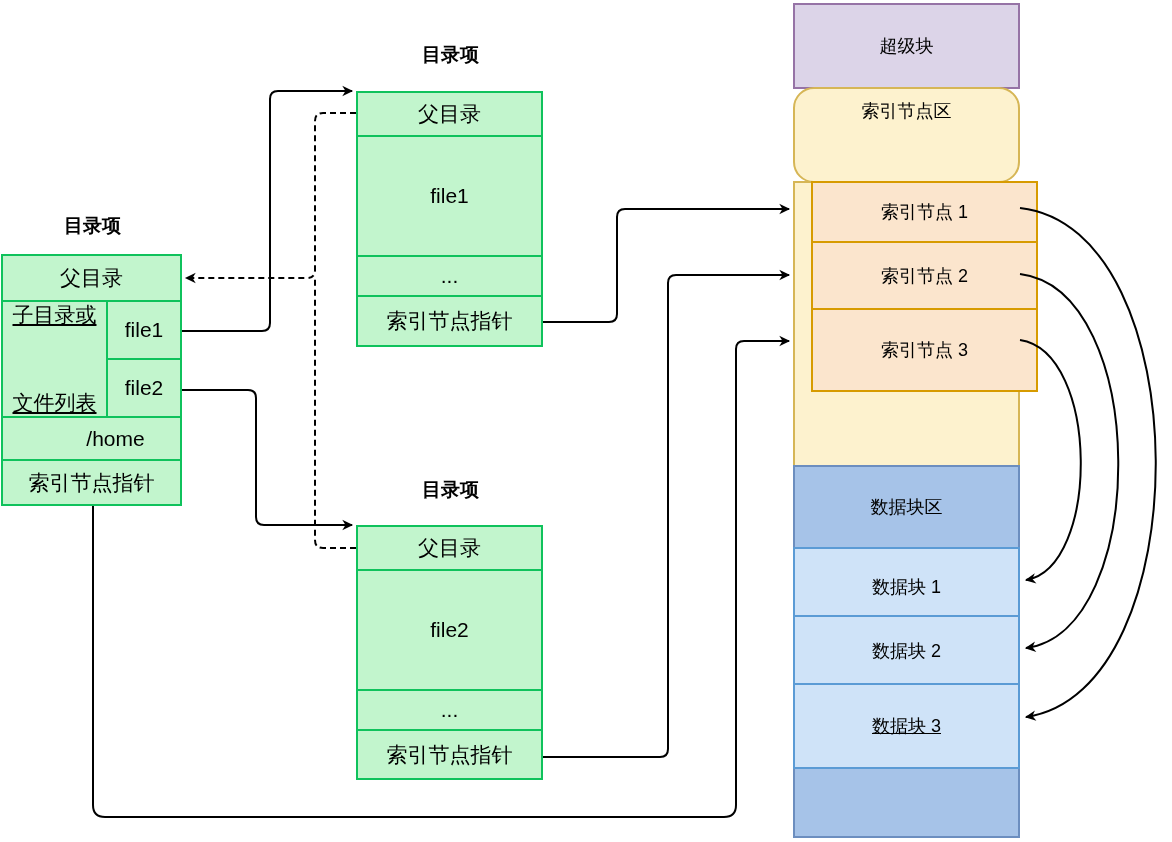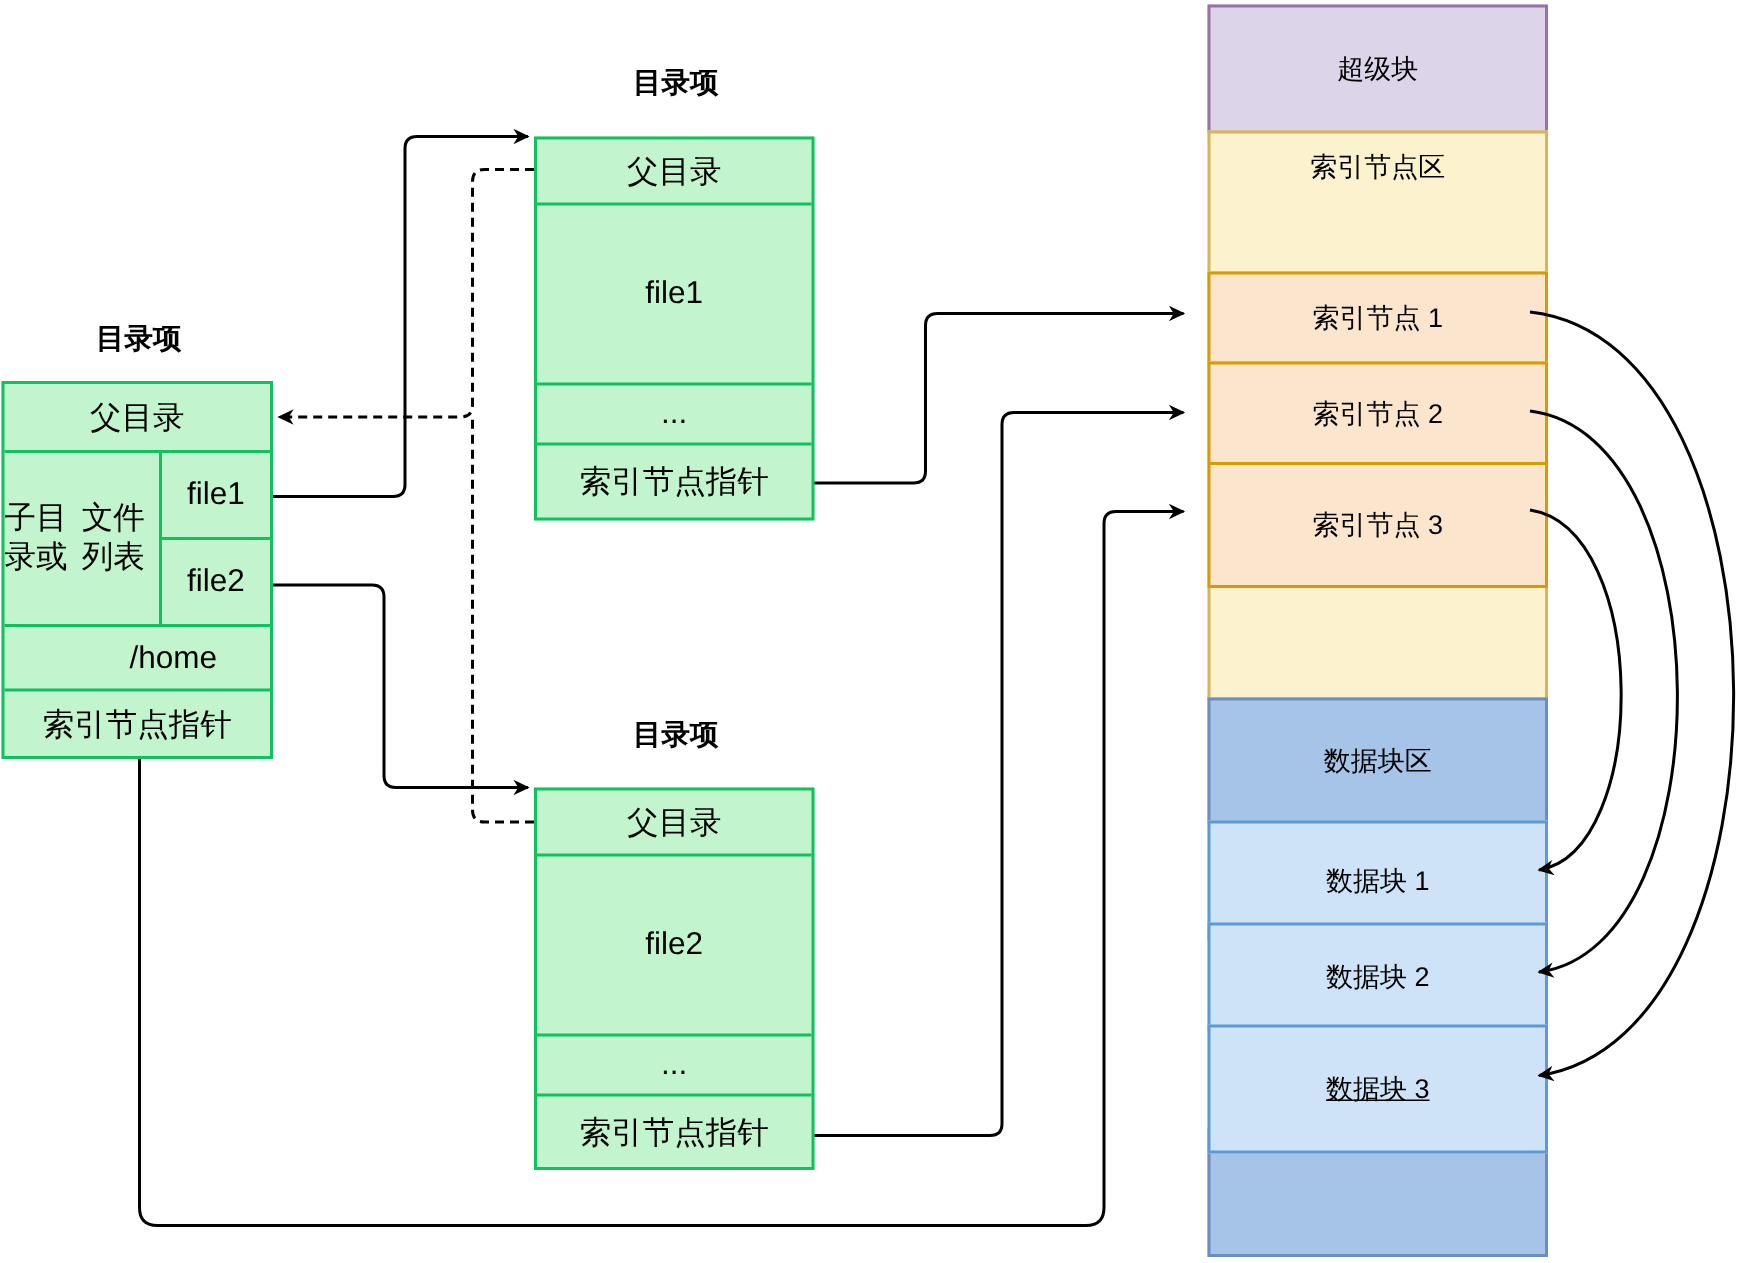--- a/index.html
+++ b/index.html
@@ -12,32 +12,32 @@
   .conn.dashed{stroke-dasharray:6 4;}
   .box-title{position:absolute;font-size:19px;font-weight:bold;text-align:center;z-index:2;}
   .gbox{
     position:absolute;box-sizing:border-box;z-index:2;
     background:var(--green_fill);border:2px solid var(--green_stroke);
     display:flex;flex-direction:column;font-size:21px;
   }
   .grow{display:flex;align-items:center;justify-content:center;box-sizing:content-box;}
   .grow.divider{border-bottom:2px solid var(--green_stroke);}
   .gmid{display:flex;flex-direction:row;align-items:stretch;}
-  .gcell-label{width:103px;border-right:2px solid var(--green_stroke);display:flex;align-items:center;justify-content:center;line-height:1.25;}
+  .gcell-label{width:103px;border-right:2px solid var(--green_stroke);display:flex;flex-direction:column;align-items:center;justify-content:space-between;line-height:1.25;text-decoration:underline;}
   .gcol{flex:1;display:flex;flex-direction:column;}
   .gcell{display:flex;align-items:center;justify-content:center;}
   .diskcol{position:absolute;left:793px;top:3px;width:227px;height:835px;z-index:1;}
   .dsec{
-    position:absolute;left:12px;width:227px;box-sizing:border-box;border:2px solid;
+    position:absolute;left:0;width:227px;box-sizing:border-box;border:2px solid;
     display:flex;align-items:center;justify-content:center;font-size:18px;
   }
-  .dsec.top-label{align-items:flex-start;padding-top:10px;}
+  .dsec.top-label{align-items:flex-start;padding-top:10px;border-radius:21px;}
   .sec-purple{background:var(--purple_fill);border-color:var(--purple_stroke);}
   .sec-yellow{background:var(--yellow_fill);border-color:var(--yellow_stroke);}
-  .sec-orange{background:var(--orange_fill);border-color:var(--orange_stroke);z-index:3;}
+  .sec-orange{background:var(--orange_fill);border-color:var(--orange_stroke);z-index:3;margin-left:18px;}
   .sec-blue{background:var(--blue_fill);border-color:var(--blue_stroke);}
   .sec-lightblue{background:var(--lightblue_fill);border-color:var(--lightblue_stroke);z-index:3;}
 </style>
 </head>
 <body>
 
 <div class="canvas">
 
   <svg class="conn-layer" viewBox="0 0 1172 842">
     <defs>

